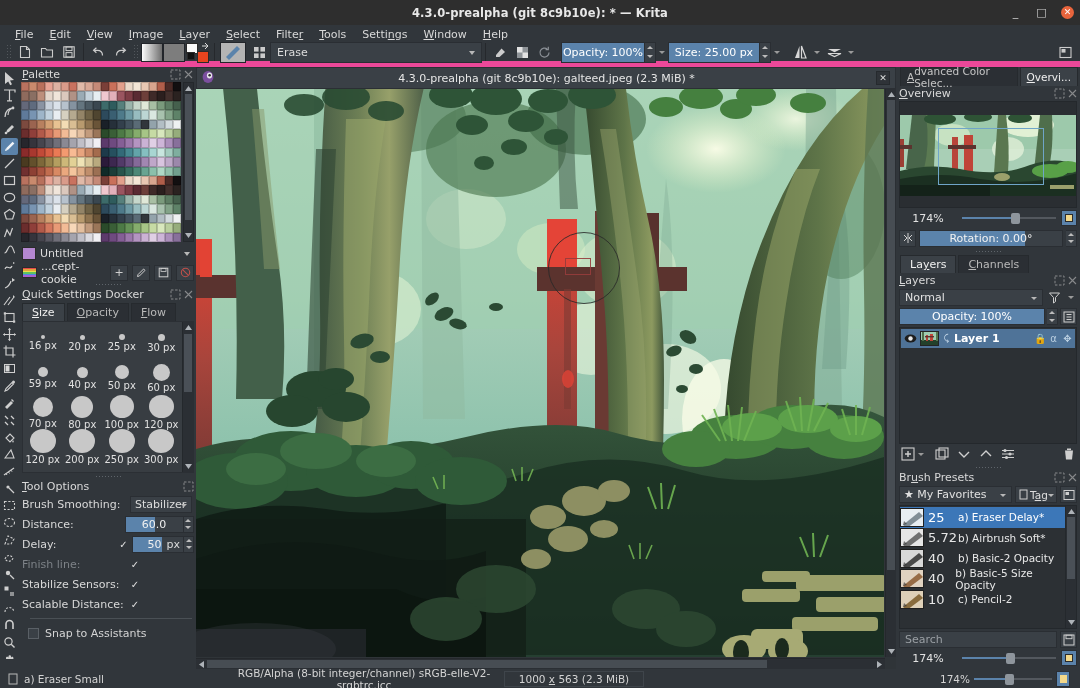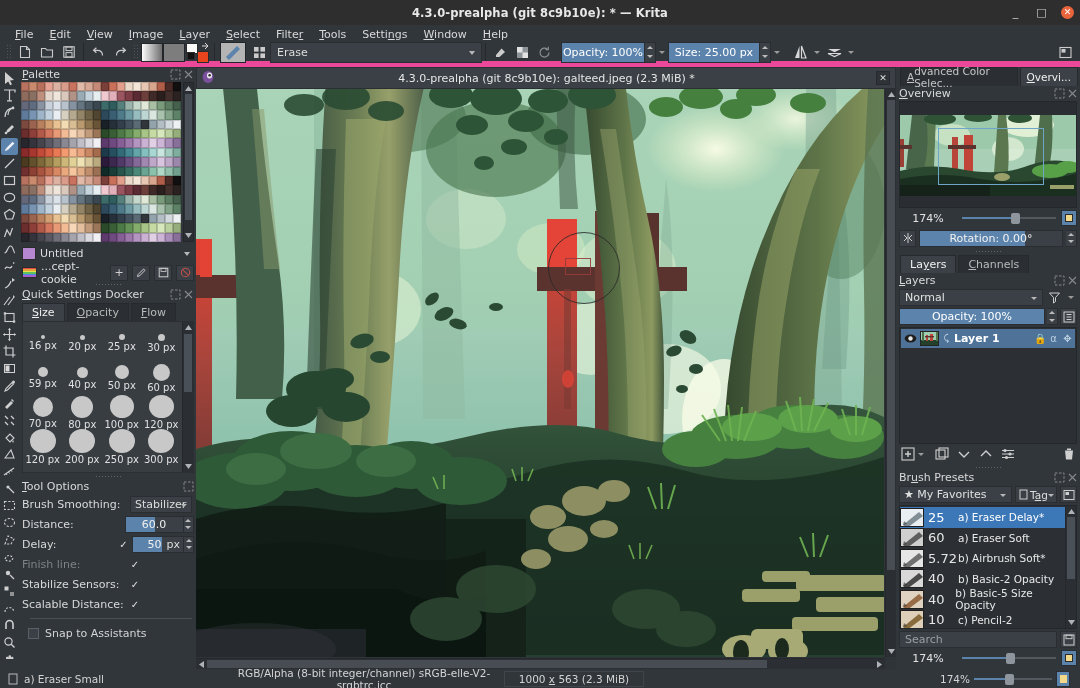--- a/index.html
+++ b/index.html
@@ -1681,29 +1681,20 @@
             <span class="preset-thumb"><svg width="24" height="19" viewBox="0 0 24 19" preserveAspectRatio="none">
                 <rect width="24" height="19" fill="#e8eef2"></rect>
                 <path d="M2 16 L18 3 L22 7 L6 19 Z" fill="#6e7c86" opacity=".85"></path>
                 <path d="M2 16 l4 -1 l-3 -3 z" fill="#2a2a2a" opacity=".6"></path>
               </svg></span>
             <span class="preset-num">25</span>
             <span class="preset-name">a) Eraser Delay*</span>
           </div>
           <div class="preset-row">
             <span class="preset-thumb"><svg width="24" height="19" viewBox="0 0 24 19" preserveAspectRatio="none">
-                <rect width="24" height="19" fill="#cfcfcf"></rect>
-                <path d="M2 16 L18 3 L22 7 L6 19 Z" fill="#4a4a4a" opacity=".85"></path>
-                <path d="M2 16 l4 -1 l-3 -3 z" fill="#2a2a2a" opacity=".6"></path>
-              </svg></span>
-            <span class="preset-num">60</span>
-            <span class="preset-name">a) Eraser Soft</span>
-          </div>
-          <div class="preset-row">
-            <span class="preset-thumb"><svg width="24" height="19" viewBox="0 0 24 19" preserveAspectRatio="none">
                 <rect width="24" height="19" fill="#e6e6e6"></rect>
                 <path d="M2 16 L18 3 L22 7 L6 19 Z" fill="#5a5a5a" opacity=".85"></path>
                 <path d="M2 16 l4 -1 l-3 -3 z" fill="#2a2a2a" opacity=".6"></path>
               </svg></span>
             <span class="preset-num">5.72</span>
             <span class="preset-name">b) Airbrush Soft*</span>
           </div>
           <div class="preset-row">
             <span class="preset-thumb"><svg width="24" height="19" viewBox="0 0 24 19" preserveAspectRatio="none">
                 <rect width="24" height="19" fill="#d8d8d8"></rect>

